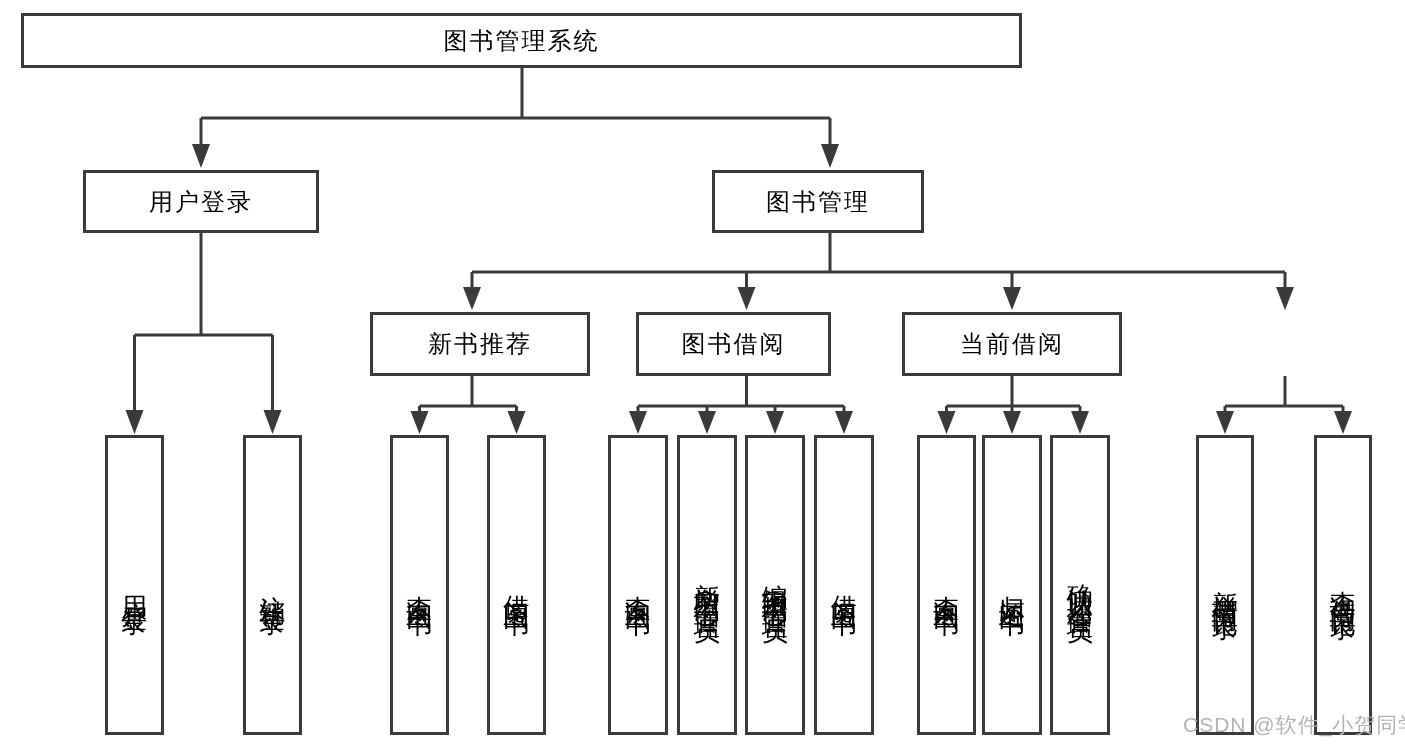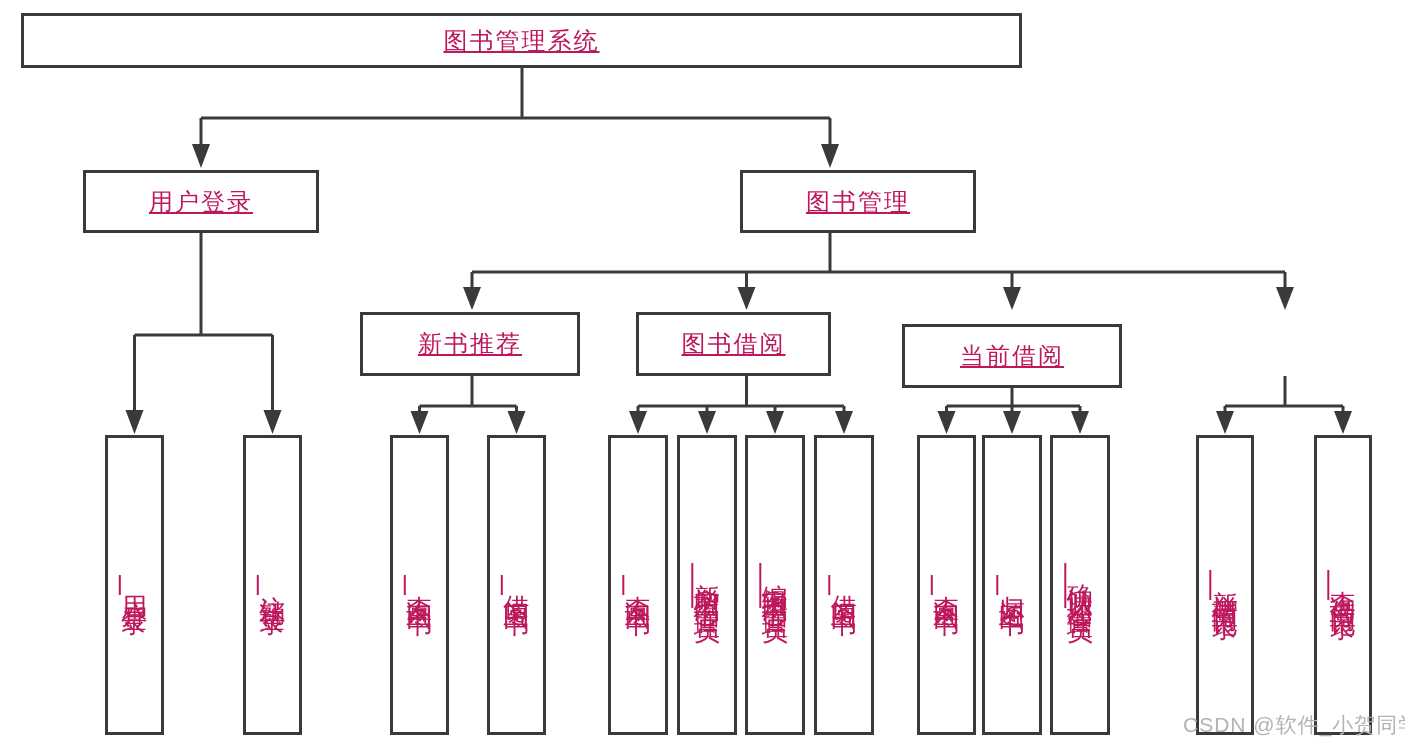--- a/index.html
+++ b/index.html
@@ -12,23 +12,22 @@
   }
   .connectors { position:absolute; left:0; top:0; }
   .box {
     position:absolute;
     box-sizing:border-box;
     background:#ffffff;
     border:3px solid #3a3a3a;
     display:flex;
     align-items:center;
     justify-content:center;
-    color:#be185d;
+    color:#000000;
     text-align:center;
-    text-decoration:underline;
   }
   .h { font-size:24px; letter-spacing:2px; white-space:nowrap; }
   .v {
     writing-mode:vertical-rl;
     text-orientation:mixed;
     font-size:26px;
     letter-spacing:5px;
     line-height:1.1;
   }
   .watermark {
@@ -115,25 +114,25 @@
       <polygon points="1071,411 1089,411 1080,434"></polygon>
 
       <polygon points="1216,411 1234,411 1225,434"></polygon>
       <polygon points="1334,411 1352,411 1343,434"></polygon>
     </g>
   </svg>
 
   <div class="box h" style="left:21px; top:13px; width:1001px; height:55px;">图书管理系统</div>
 
   <div class="box h" style="left:83px; top:170px; width:236px; height:63px;">用户登录</div>
-  <div class="box h" style="left:740px; top:170px; width:236px; height:63px;">图书管理</div>
+  <div class="box h" style="left:712px; top:170px; width:212px; height:63px;">图书管理</div>
 
-  <div class="box h" style="left:360px; top:312px; width:220px; height:64px;">新书推荐</div>
+  <div class="box h" style="left:370px; top:312px; width:220px; height:64px;">新书推荐</div>
   <div class="box h" style="left:636px; top:312px; width:195px; height:64px;">图书借阅</div>
-  <div class="box h" style="left:902px; top:312px; width:220px; height:64px;margin-top:12px;">当前借阅</div>
+  <div class="box h" style="left:902px; top:312px; width:220px; height:64px;">当前借阅</div>
 
   <div class="box v" style="left:105px; top:435px; width:59px; height:300px;">用户登录</div>
   <div class="box v" style="left:243px; top:435px; width:59px; height:300px;">注销登录</div>
 
   <div class="box v" style="left:390px; top:435px; width:59px; height:300px;">查询图书</div>
   <div class="box v" style="left:487px; top:435px; width:59px; height:300px;">借阅图书</div>
 
   <div class="box v" style="left:608px; top:435px; width:60px; height:300px;">查询图书</div>
   <div class="box v" style="left:677px; top:435px; width:60px; height:300px;">新增图书（管理员）</div>
   <div class="box v" style="left:745px; top:435px; width:60px; height:300px;">编辑图书（管理员）</div>

